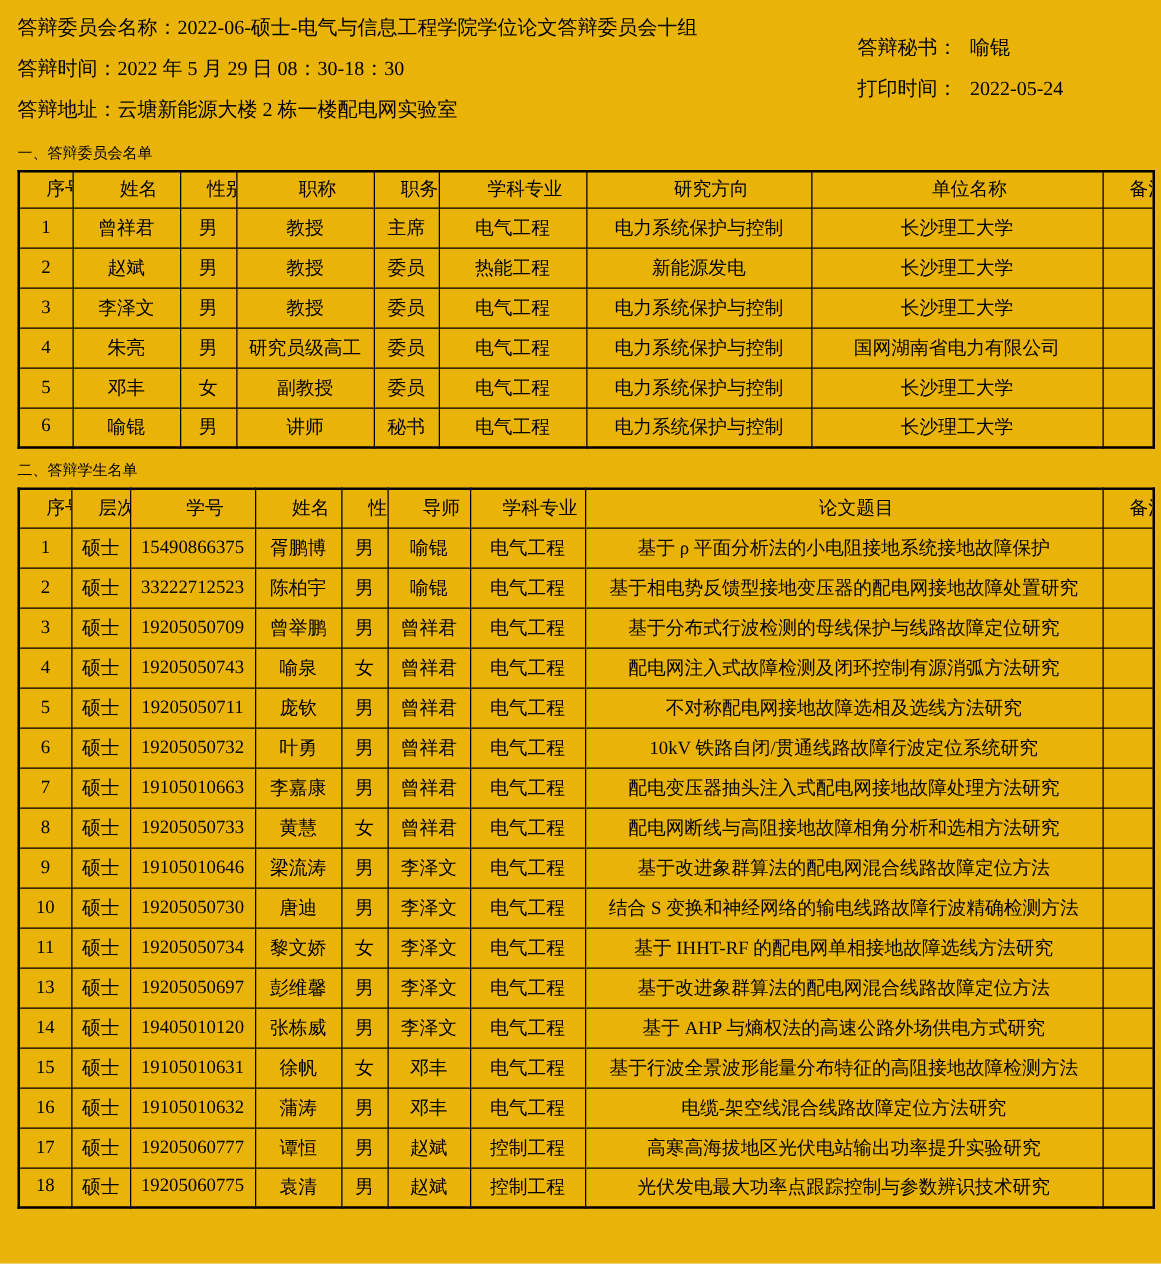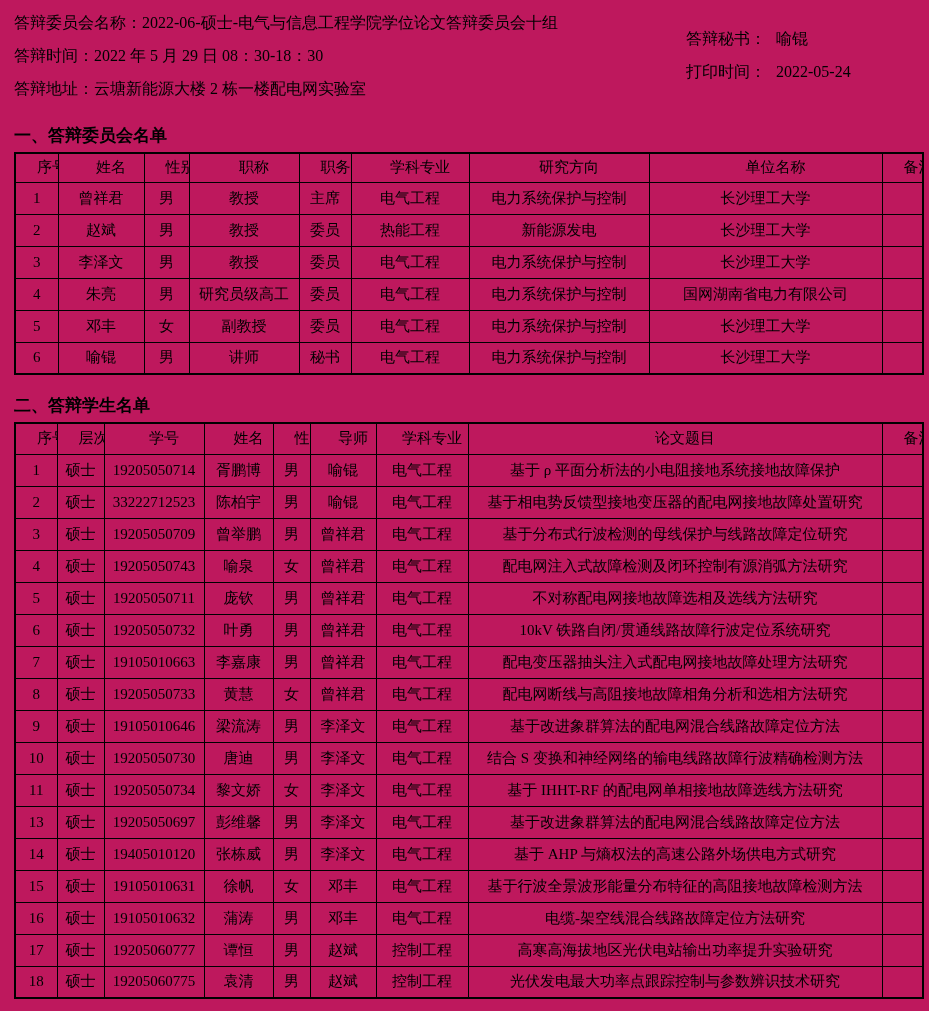--- a/index.html
+++ b/index.html
@@ -6,21 +6,21 @@
     margin: 0;
     padding: 0;
     background: #ffffff;
     color: #000000;
     font-family: "Liberation Serif", "DejaVu Serif", serif;
   }
   .page {
     position: relative;
     width: 929px;
     height: 1011px;
-    background: #be185d;
+    background: #eab308;
     box-sizing: border-box;
     padding: 6px 0 0 14px;
   }
   
   .doc-header {
     position: relative;
     width: 908px;
   }
   .header-line {
     font-size: 16px;
@@ -29,23 +29,23 @@
   }
   .header-right {
     position: absolute;
     left: 672px;
     top: 16px;
     width: 240px;
   }
   .header-right .header-line .hvalue { margin-left: 10px; }
   
   .section-title {
-    font-size: 17px;
-    font-weight: bold;
-    margin-top: 19px;
+    font-size: 12px;
+    font-weight: normal;
+    margin-top: 9px;
     margin-bottom: 5px;
     white-space: nowrap;
   }
   
   table.doc-table {
     border-collapse: collapse;
     table-layout: fixed;
     width: 908px;
     border: 2px solid #000;
   }
@@ -203,21 +203,21 @@
           <th>导师</th>
           <th>学科专业</th>
           <th>论文题目</th>
           <th>备注</th>
         </tr>
       </thead>
     <tbody>
         <tr>
           <td>1</td>
           <td>硕士</td>
-          <td>19205050714</td>
+          <td>15490866375</td>
           <td>胥鹏博</td>
           <td>男</td>
           <td>喻锟</td>
           <td>电气工程</td>
           <td>基于 ρ 平面分析法的小电阻接地系统接地故障保护</td>
           <td></td>
         </tr>
         <tr>
           <td>2</td>
           <td>硕士</td>

